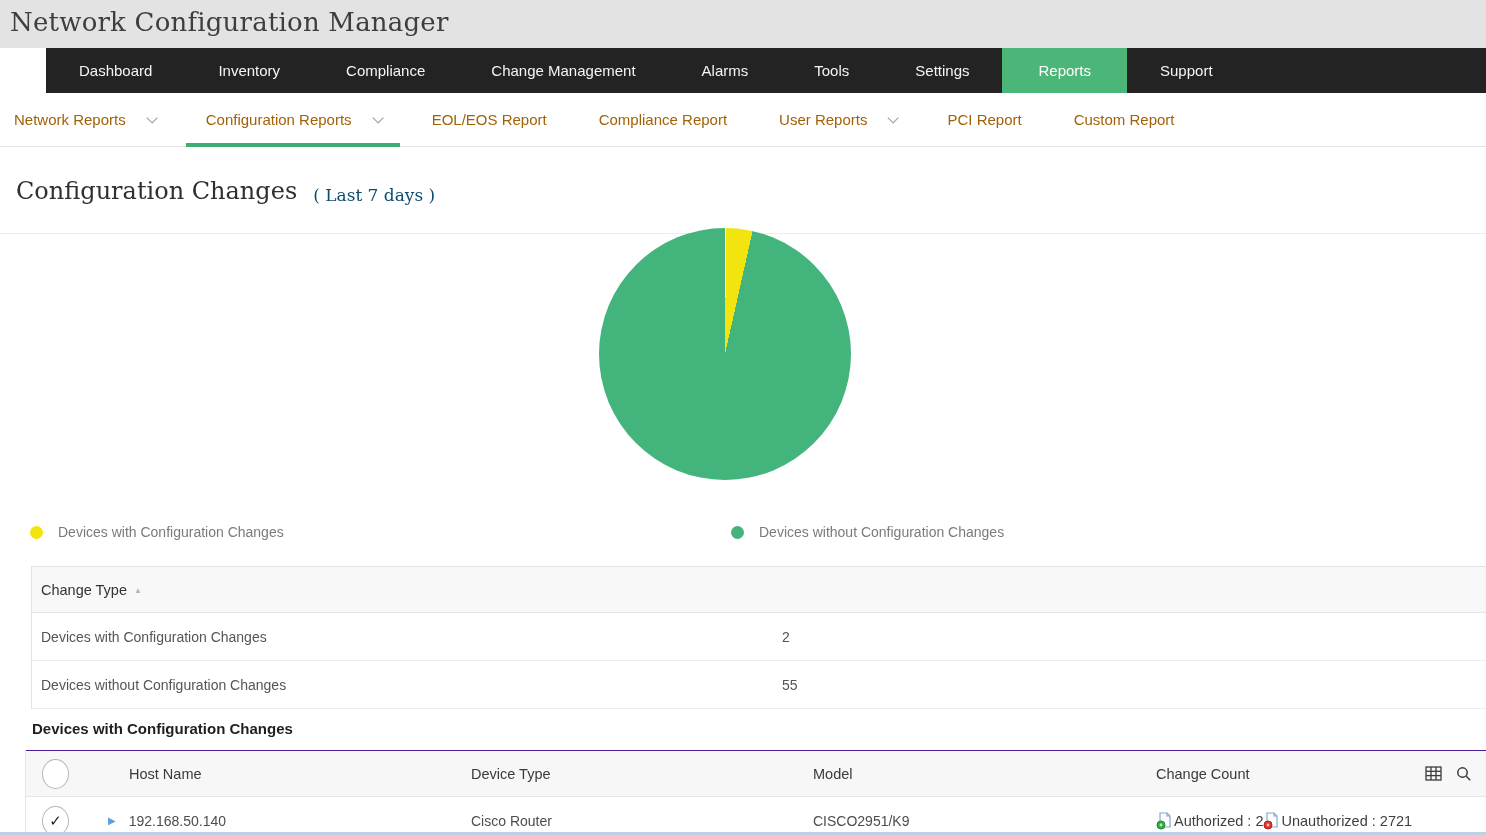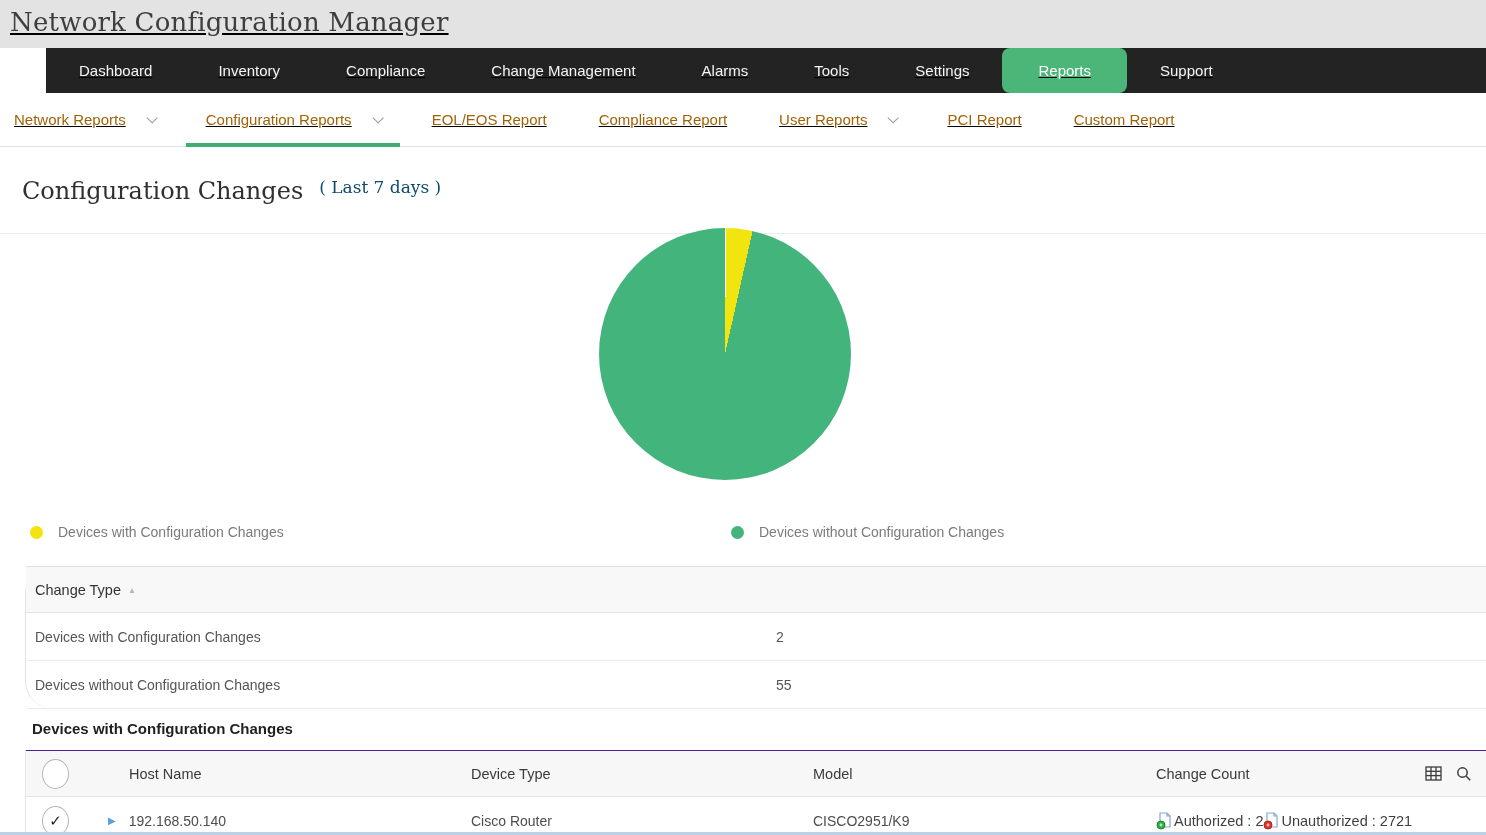--- a/index.html
+++ b/index.html
@@ -1,59 +1,59 @@
 <!DOCTYPE html>
 <html><head>
 <meta charset="utf-8">
 <style>
   * { margin:0; padding:0; box-sizing:border-box; }
   html,body { width:1486px; height:835px; overflow:hidden; background:#fff;
     font-family:"Liberation Sans", sans-serif; }
-  .page { position:relative; width:1486px; height:835px; background:#fff; overflow:hidden;text-decoration:underline; }
+  .page { position:relative; width:1486px; height:835px; background:#fff; overflow:hidden; }
 
   
   .topbar { height:48px; background:#e3e3e3; padding:7px 0 0 10px; }
   .topbar h1 { font-family:"DejaVu Serif", serif; font-size:26px; font-weight:400;
     color:#3e3e3e; letter-spacing:0.2px; }
 
   
   .mainnav { height:45px; background:#232323; display:flex; align-items:stretch;margin-left:46px; }
   .mainnav .nav-item { display:flex; align-items:center; padding:0 33px; color:#f4f4f4;
     font-size:15px; font-weight:500; cursor:pointer; white-space:nowrap; }
-  .mainnav .nav-item.active { background:#4cb578; color:#fff; padding:0 36px;border-radius:8px; }
+  .mainnav .nav-item.active { background:#4cb578; color:#fff; padding:0 36px; }
 
   
   .subnav { height:54px; border-bottom:1px solid #e2e2e2; display:flex; align-items:stretch;
     padding-left:14px; background:#fff; }
   .subnav .subnav-item { position:relative; display:flex; align-items:center; gap:20px;
     padding:0 26px; font-size:15px; color:#a16207; cursor:pointer; white-space:nowrap; }
   .subnav .subnav-item:first-child { padding-left:0; }
   .subnav .subnav-item.active::after { content:""; position:absolute; left:6px; right:6px;
     bottom:-1px; height:4px; background:#3fae73; }
   .chevron-down { width:8px; height:8px; border-right:1.5px solid #9a9a9a;
     border-bottom:1.5px solid #9a9a9a; transform:rotate(45deg) translateY(-3px); }
 
   
   .main { position:relative; height:688px; }
-  .page-head { position:absolute; top:30px; left:22px; display:flex; align-items:flex-start; }
+  .page-head { position:absolute; top:30px; left:16px; display:flex; align-items:flex-end; }
   .page-title { font-family:"DejaVu Serif", serif; font-size:24px; font-weight:500; color:#303030; }
   .page-period { font-family:"DejaVu Serif", serif; font-size:17px; color:#0c4a6e; margin-left:16px; }
 
   .chart-topline { position:absolute; top:86px; left:0; right:0; height:1px; background:#ededed; }
   .pie { position:absolute; top:81px; left:599px; width:252px; height:252px; border-radius:50%; }
 
   .legend-item { position:absolute; top:377px; display:flex; align-items:center; }
   .legend-item .dot { width:13px; height:13px; border-radius:50%; margin-right:15px; flex:none; }
   .legend-item .legend-label { font-size:14px; color:#7b7b7b; }
   .legend-item.li-0 { left:30px; }
   .legend-item.li-1 { left:731px; }
 
   
-  .summary-table { position:absolute; top:419px; left:25px; right:0;
-    border-left:1px solid #e3e3e3;border-radius:28px; }
+  .summary-table { position:absolute; top:419px; left:31px; right:0;
+    border-left:1px solid #e3e3e3; }
   .summary-table .thead { height:47px; background:#f8f8f8; border-top:1px solid #e2e2e2;
     border-bottom:1px solid #e6e6e6; display:grid; grid-template-columns:741px 1fr;
     align-items:center; padding-left:9px; font-size:14.5px; color:#333; }
   .summary-table .trow { height:48px; border-bottom:1px solid #ececec; display:grid;
     grid-template-columns:741px 1fr; align-items:center; padding-left:9px;
     font-size:14px; color:#555; }
   .sort-icon { font-size:8px; color:#b5b5b5; margin-left:7px; vertical-align:2px; }
 
   
   .section-title { position:absolute; top:573px; left:32px; font-size:15px; font-weight:700; color:#1f1f1f; }

